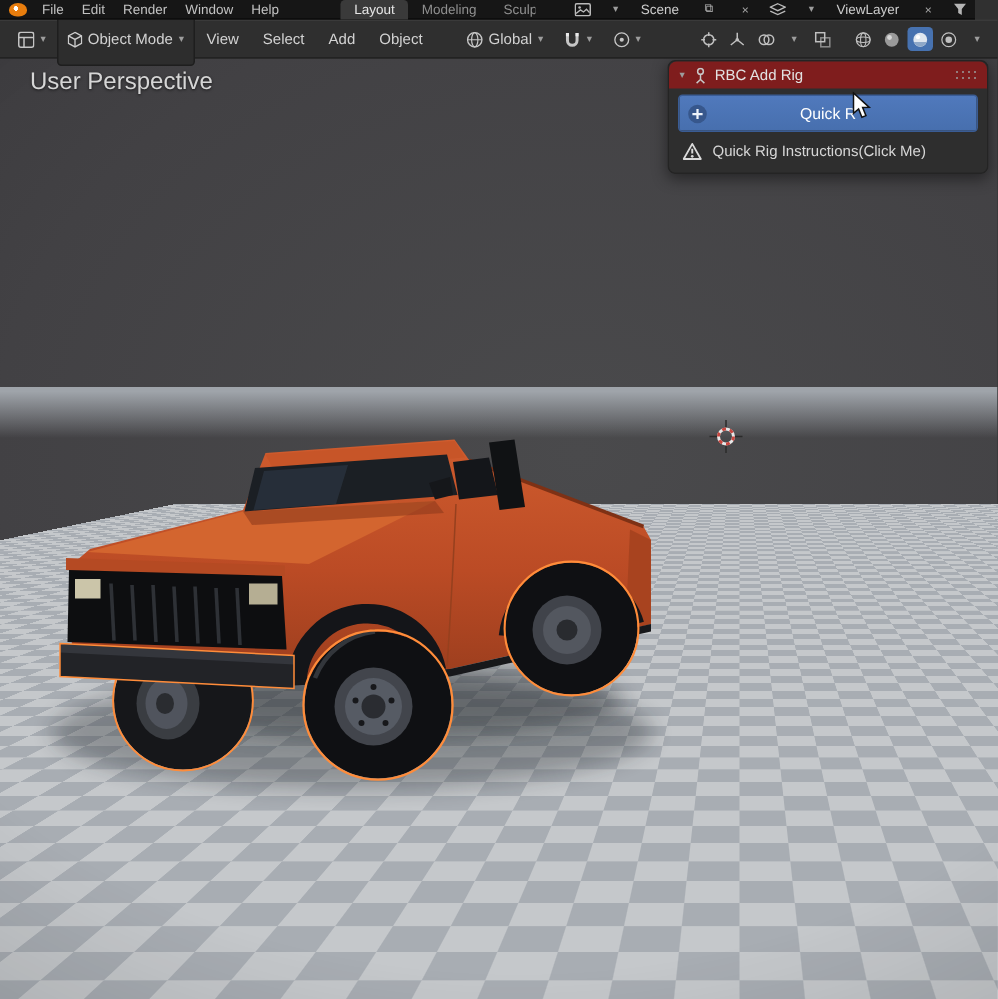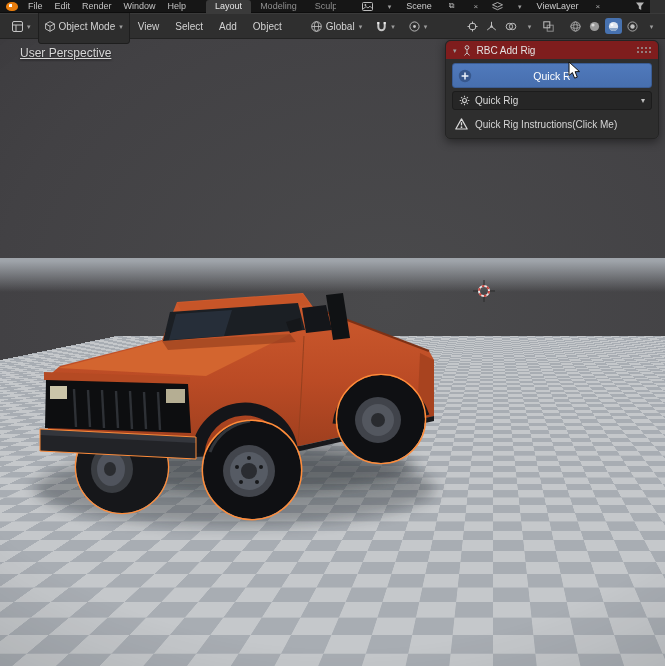--- a/index.html
+++ b/index.html
@@ -15,21 +15,21 @@
     position:absolute;left:0;top:0;width:650px;height:13px;
     background:#161616;border-bottom:1px solid #0d0d0d;
     display:flex;align-items:center;padding:0 5px;box-sizing:border-box;
     font-size:9px;color:#c2c2c2;z-index:30;white-space:nowrap;
   }
   .blender-logo{width:12px;height:9px;margin:0 4px 0 1px;border-radius:50% 50% 45% 45%;
     background:radial-gradient(circle at 38% 40%, #ffffff 0 1.5px, #e87d0d 1.6px 100%);}
   .menu{padding:0 6px;}
   .workspaces{display:flex;align-items:center;margin-left:14px;height:13px;}
   .ws{padding:1px 9px 2px;color:#8f8f8f;}
-  .ws.active{background:#3a3a3a;color:#e6e6e6;border-radius:3px 3px 0 0;}
+  .ws.active{background:#3a3a3a;color:#e6e6e6;border-radius:3px 3px 0 0;margin-left:21px;}
   .ws.partial{max-width:12px;overflow:hidden;}
   .sel{display:flex;align-items:center;gap:15px;color:#cccccc;}
   .scene-sel{margin-left:26px;}
   .vl-sel{margin-left:12px;}
   .mini-ico{display:inline-flex;align-items:center;}
   .chev{color:#9d9d9d;font-size:7px;line-height:1;}
   .xbtn{color:#a8a8a8;font-size:8px;padding:0 2px;}
   .pairbtn{color:#bdbdbd;font-size:8px;padding:0 2px;}
   .tb-right{margin-left:auto;display:flex;align-items:center;gap:4px;}
 
@@ -62,22 +62,22 @@
     background:repeating-conic-gradient(#c5c8cb 0% 25%, #a8adb3 0% 50%);
     background-size:96px 96px;
     transform-origin:54% 100%;
     transform:perspective(717px) rotateX(58deg);
   }
   .hfade{position:absolute;top:0;left:0;right:0;height:34px;
     background:linear-gradient(#9fa4aa 0px,#9fa4aa 3px, rgba(159,164,170,0) 100%);}
   .scene-svg{position:absolute;left:0;top:-39px;width:665px;height:666px;z-index:4;pointer-events:none;}
   .vignette{position:absolute;inset:0;z-index:5;pointer-events:none;
     background:radial-gradient(120% 95% at 52% 42%, rgba(0,0,0,0) 58%, rgba(0,0,0,0.24) 100%);}
-  .vp-label{position:absolute;left:20px;top:7px;font-size:12px;color:#d6d6d6;z-index:6;
-    text-shadow:0 1px 2px rgba(0,0,0,.65);text-decoration:underline;}
+  .vp-label{position:absolute;left:20px;top:7px;font-size:16px;color:#d6d6d6;z-index:6;
+    text-shadow:0 1px 2px rgba(0,0,0,.65);}
   .vp-path{position:absolute;left:8px;top:22px;font-size:10px;color:#b2b2b2;z-index:6;
     text-shadow:0 1px 2px rgba(0,0,0,.55);}
 
   
   .rig-panel{
     position:absolute;left:445px;top:40px;width:214px;z-index:20;
     background:rgba(45,45,45,0.97);border-radius:5px;border:1px solid #242424;
     box-shadow:0 3px 10px rgba(0,0,0,.45);box-sizing:border-box;
     font-size:10px;color:#d9d9d9;
   }
@@ -390,32 +390,20 @@
   <button class="quick-rig-btn">
     <span class="plus-ico">
       <svg width="14" height="14" viewBox="0 0 14 14">
           <circle cx="7" cy="7" r="6.2" fill="#37578c"></circle>
           <path d="M7,3.6 V10.4 M3.6,7 H10.4" stroke="#eef3fa" stroke-width="1.5"></path>
         </svg>
     </span>
     <span>Quick R</span>
   </button>
 
-  <div class="quick-rig-dd">
-    <span class="mini-ico">
-      <svg width="11" height="11" viewBox="0 0 11 11">
-          <g stroke="#c8c8c8" stroke-width="1.1" fill="none">
-            <circle cx="5.5" cy="5.5" r="2"></circle>
-            <path d="M5.5,0.7 V2.2 M5.5,8.8 V10.3 M0.7,5.5 H2.2 M8.8,5.5 H10.3 M2.1,2.1 L3.2,3.2 M7.8,7.8 L8.9,8.9 M8.9,2.1 L7.8,3.2 M3.2,7.8 L2.1,8.9"></path>
-          </g>
-        </svg>
-    </span>
-    <span>Quick Rig</span>
-    <span class="chev">▾</span>
-  </div>
 
   <div class="instructions">
     <span class="mini-ico">
       <svg width="13" height="12" viewBox="0 0 13 12">
           <path d="M6.5,0.9 L12.2,11 H0.8 Z" fill="none" stroke="#dadada" stroke-width="1.2" stroke-linejoin="round"></path>
           <path d="M6.5,4.2 V7.4" stroke="#dadada" stroke-width="1.3"></path>
           <circle cx="6.5" cy="9.2" r="0.9" fill="#dadada"></circle>
         </svg>
     </span>
     <span>Quick Rig Instructions(Click Me)</span>

